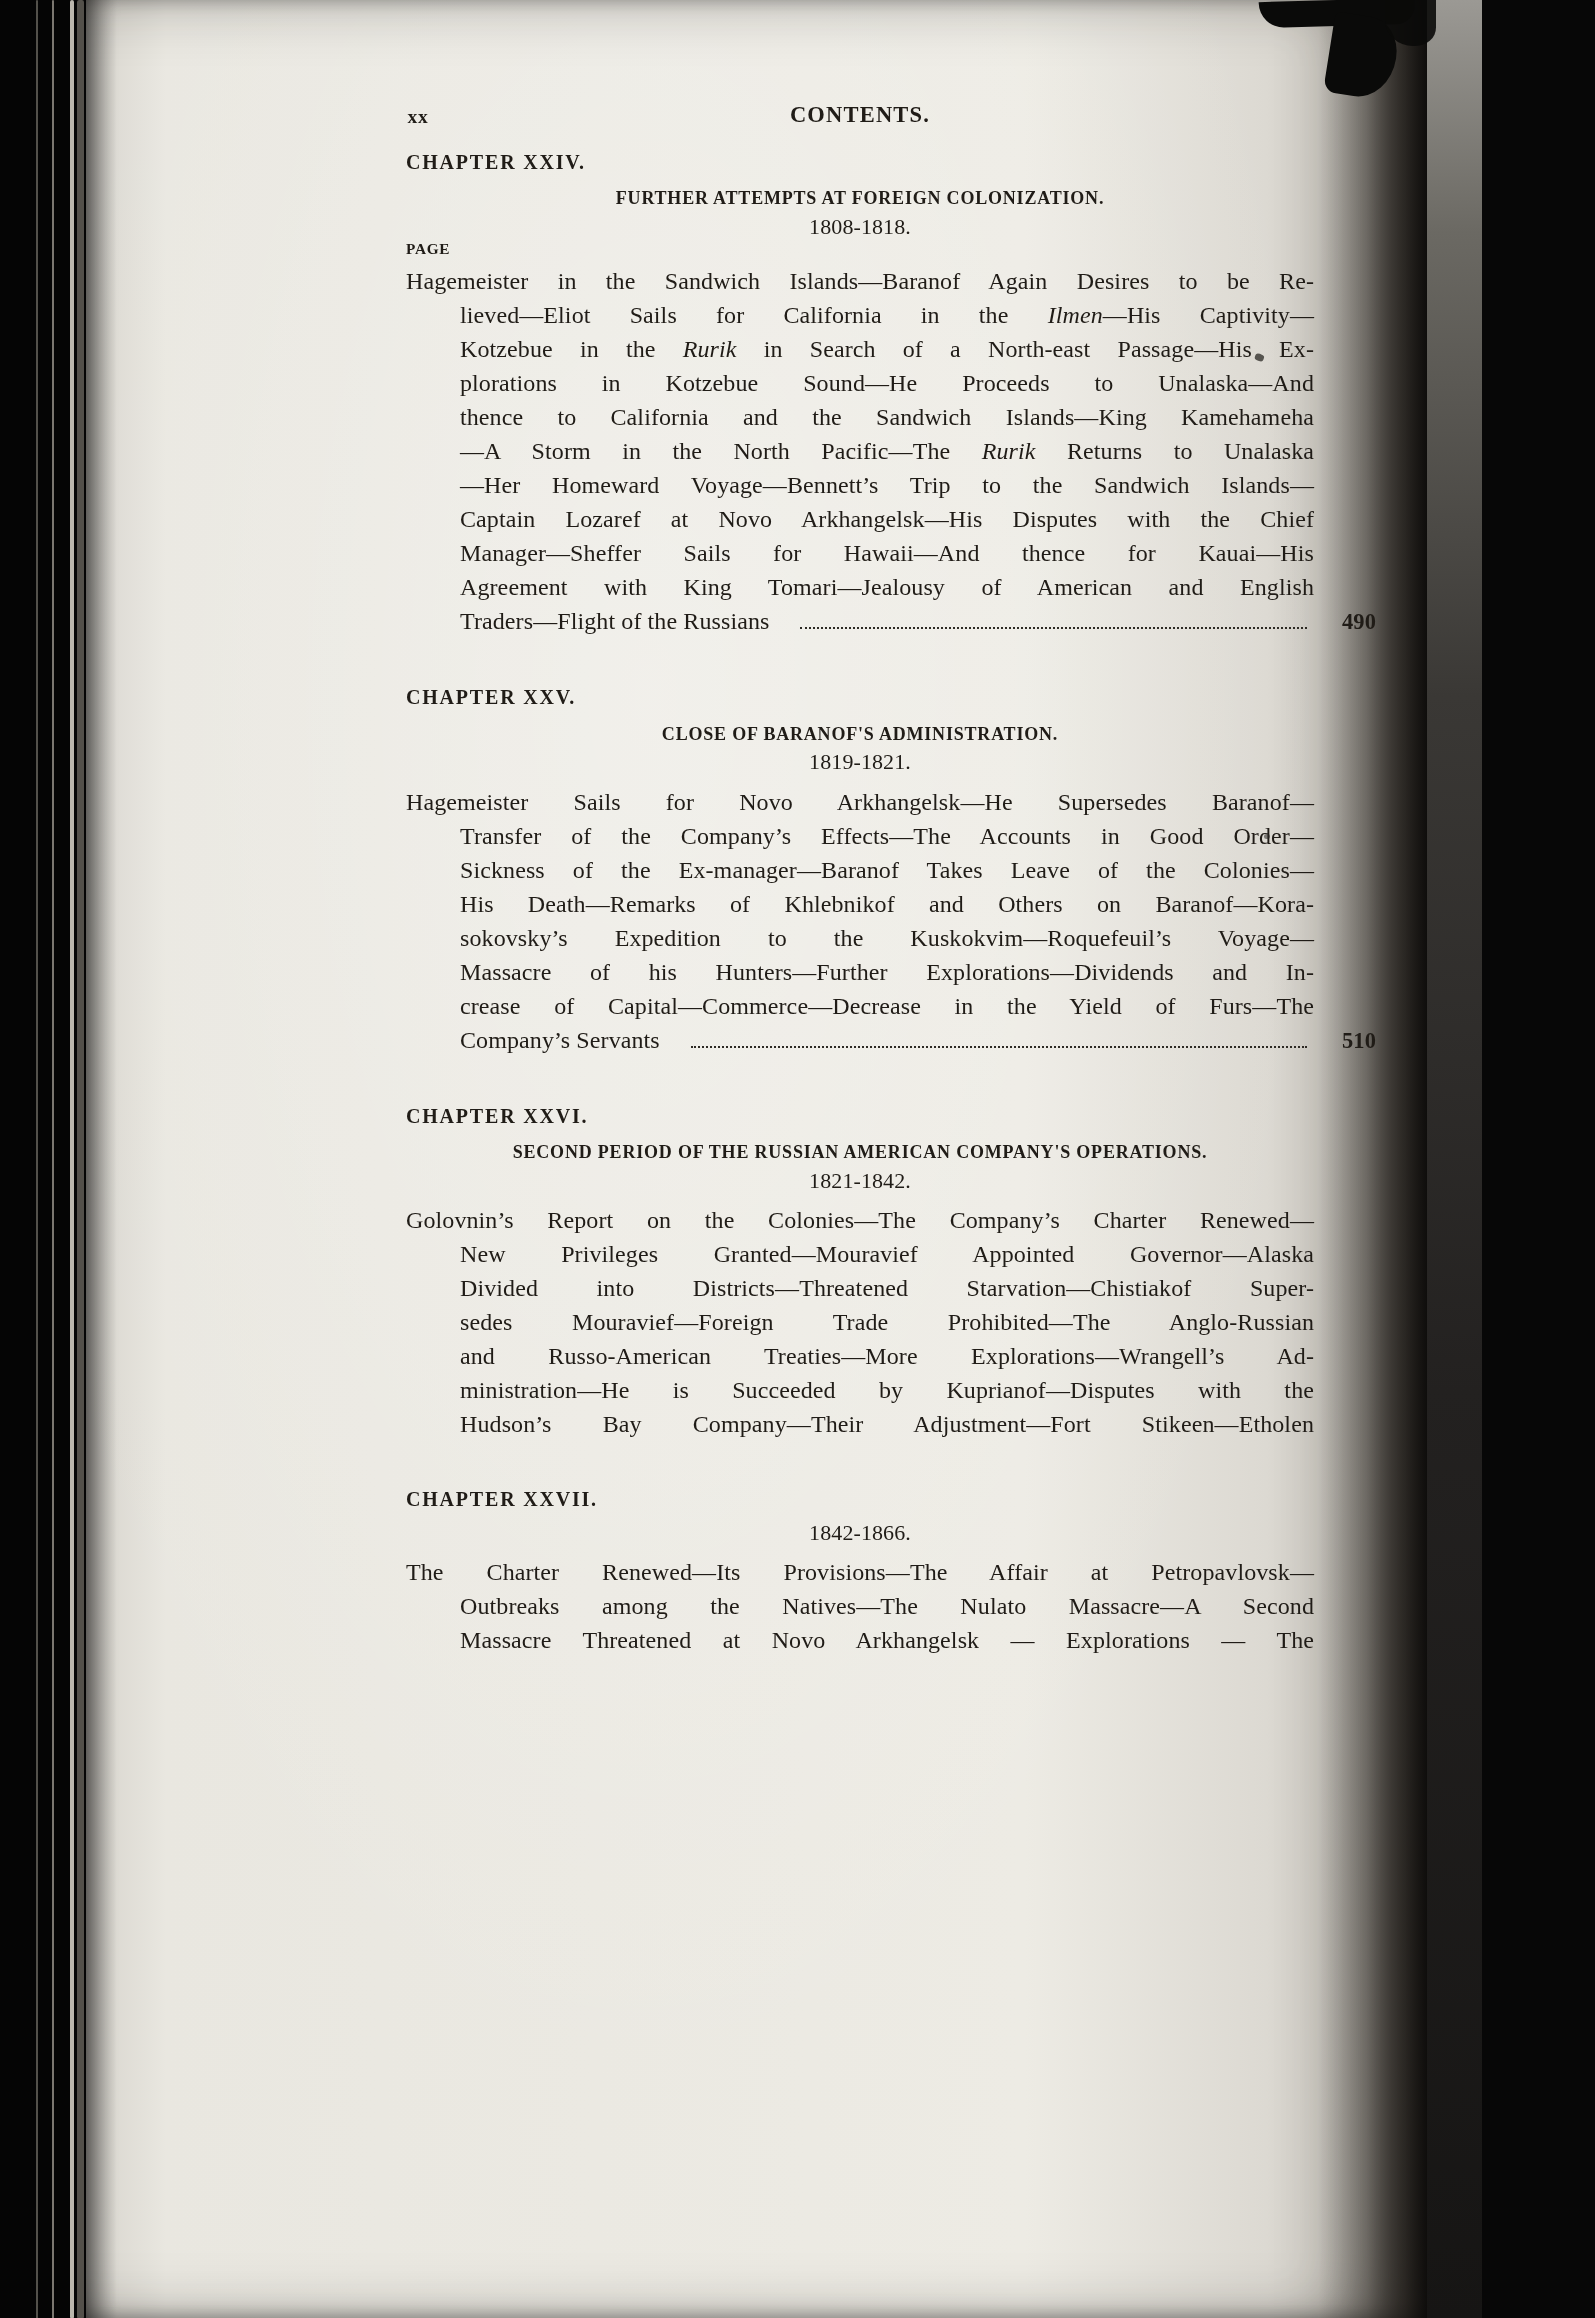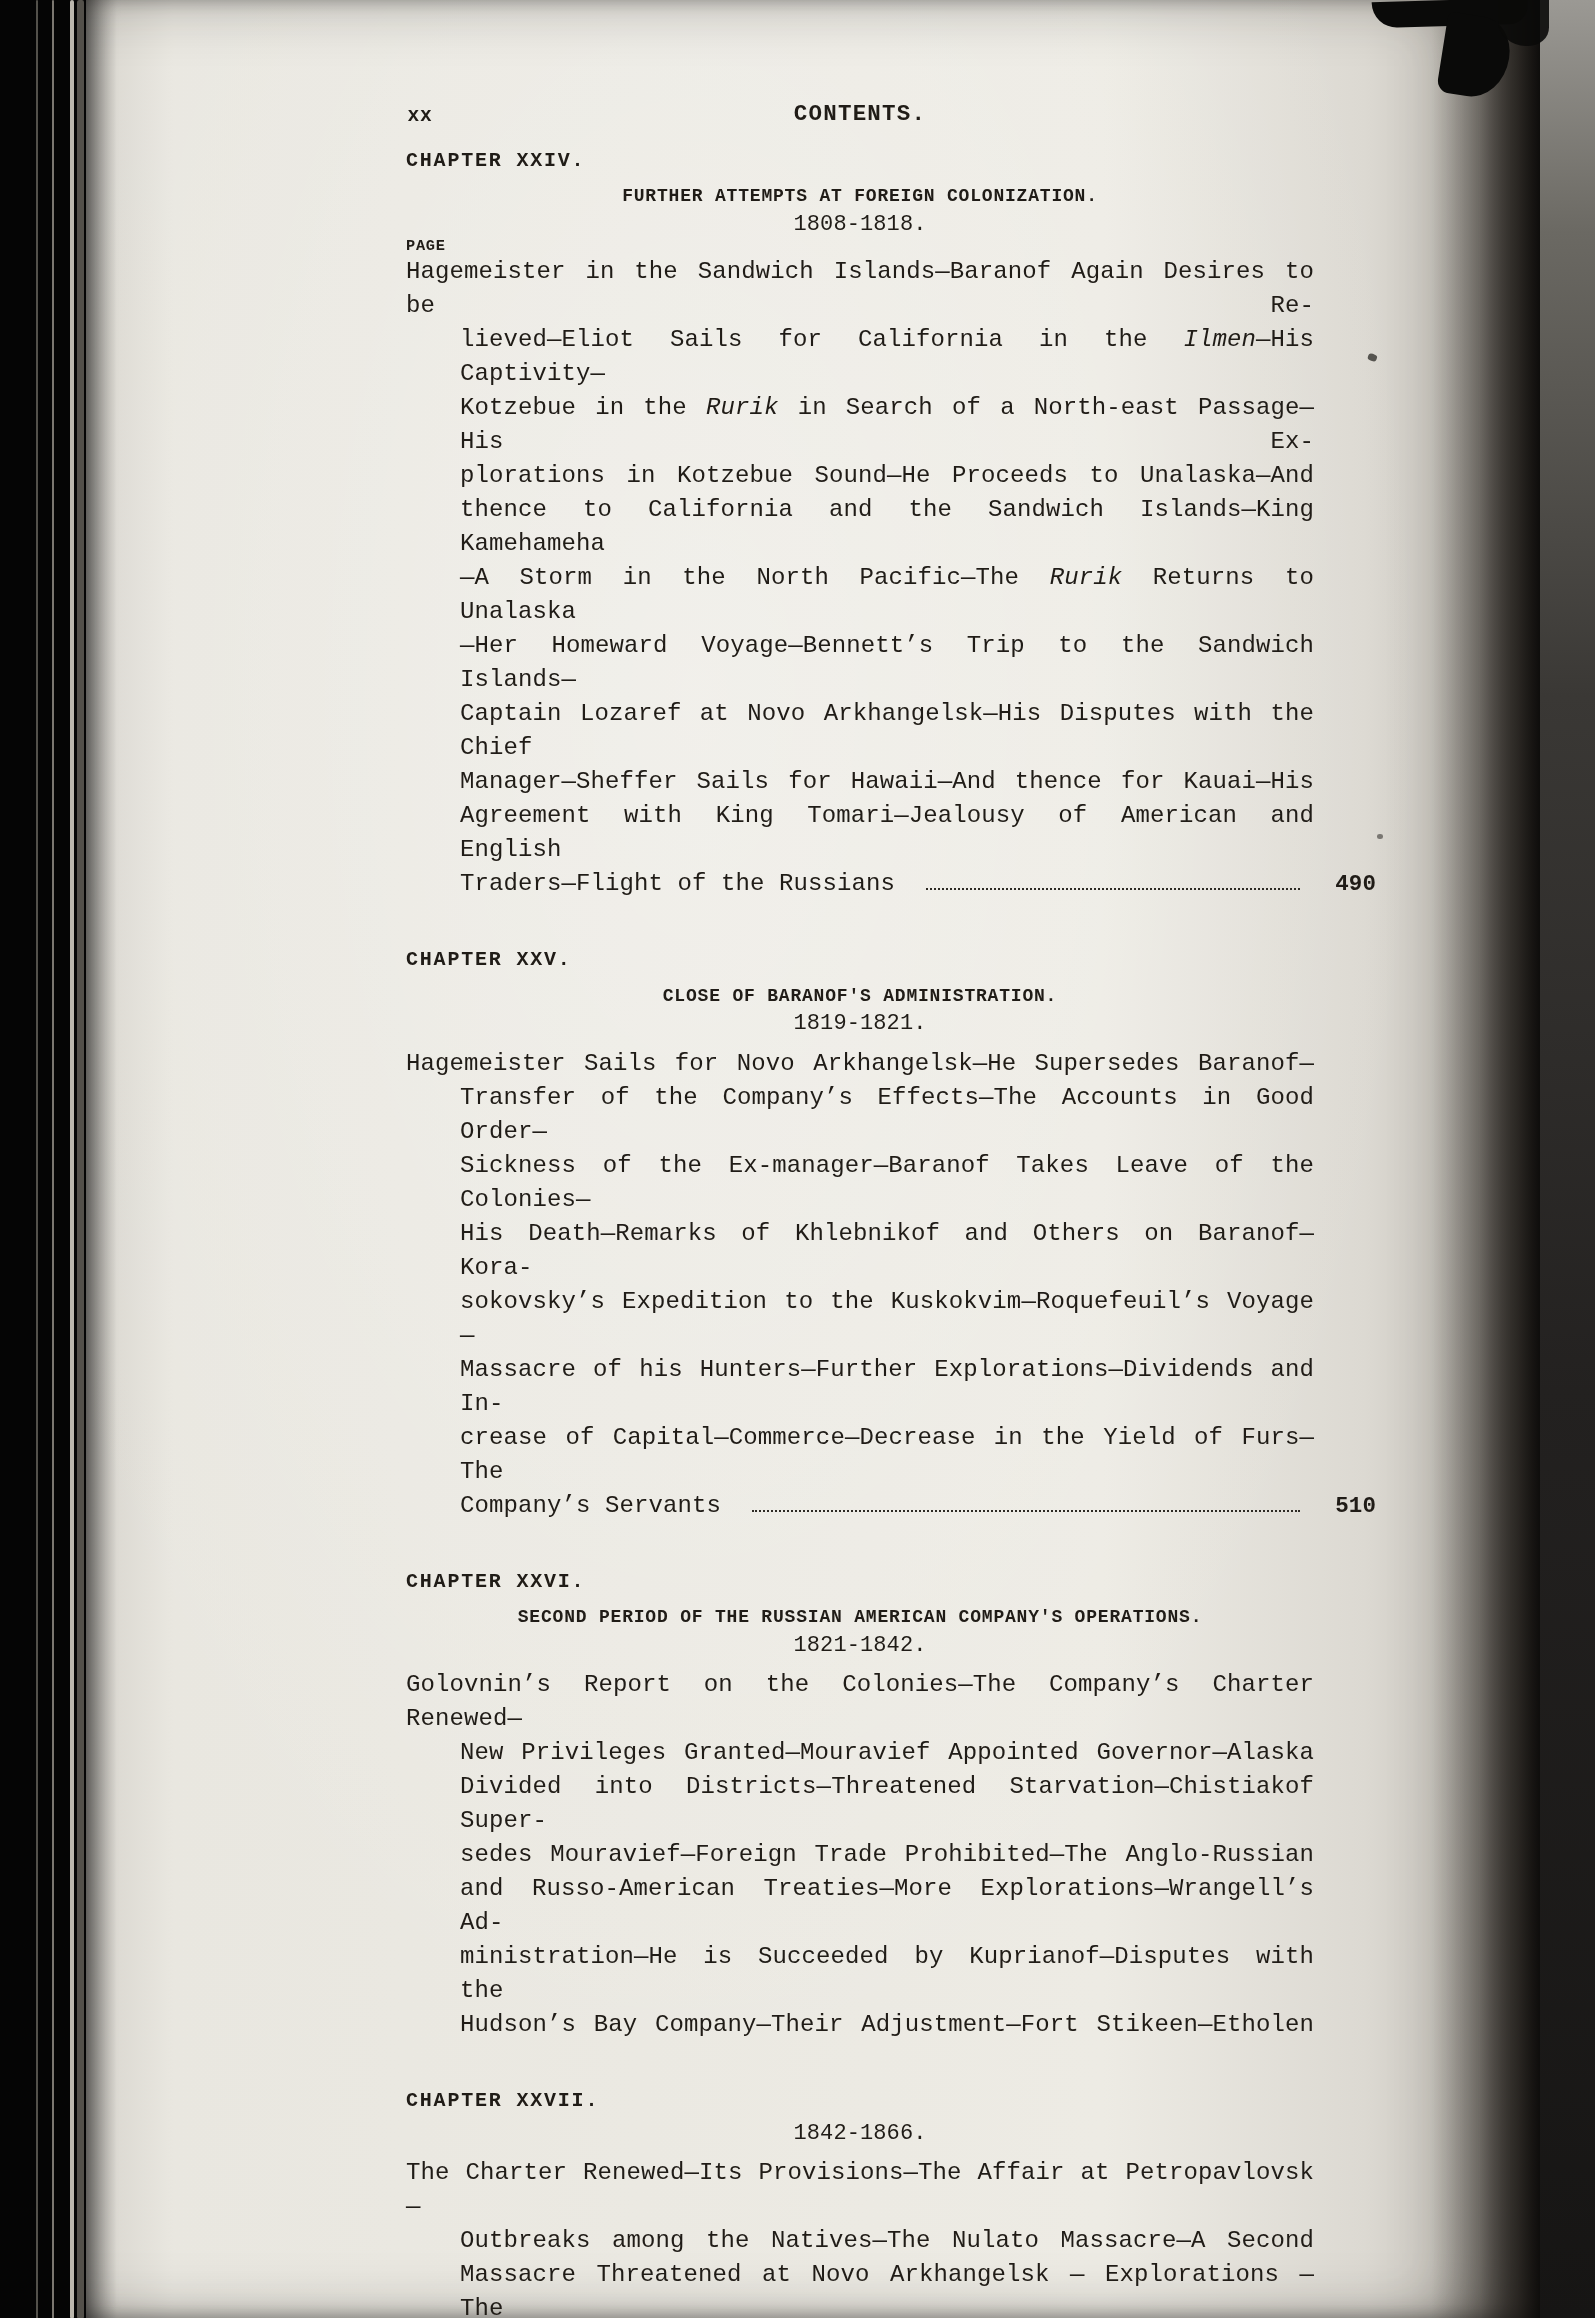--- a/index.html
+++ b/index.html
@@ -1,21 +1,21 @@
 <!DOCTYPE html>
 <html style="font-size:11.6px"><head>
 <meta charset="utf-8">
 <style>
   html,body{margin:0;padding:0;background:#070707;}
   .scan{
     position:relative;
-    width:1595px;height:2319px;
+    width:1482px;height:2319px;
     background:#14532d;
     overflow:hidden;
-    font-family:Liberation Mono, monospace;
+    font-family:Liberation Serif, serif;
   }
   
   .spine{position:absolute;left:0;top:0;bottom:0;width:86px;background:#050505;}
   .edge-line{position:absolute;top:0;bottom:0;border-radius:2.2px;}
   .edge-line.l1{left:36px;width:2.2px;background:rgba(210,204,190,.38);filter:blur(0.4px);}
   .edge-line.l2{left:52px;width:2.2px;background:rgba(220,214,200,.55);filter:blur(0.4px);}
   .edge-line.l3{left:70px;width:3.6px;background:rgba(232,228,215,.8);filter:blur(0.3px);}
   .edge-line.l4{left:77px;width:7.3px;background:rgba(180,174,160,.45);filter:blur(0.7px);}
   
   .right-strip{
@@ -72,21 +72,21 @@
     line-height:22px;margin-top:8.7px;padding-right:62px;
   }
   .chapter-years{
     text-align:center;font-size:22px;line-height:25px;margin-top:4.4px;padding-right:62px;
   }
   .page-col-label{
     text-align:left;font-size:15.3px;font-weight:700;letter-spacing:0.7px;
     margin:1.5px 0 -10.2px;line-height:17.4px;
   }
   .chapter-body{margin-top:10.2px;font-size:24px;}
-  .chapter:first-child .chapter-body{margin-top:10px;}
+  .chapter:first-child .chapter-body{margin-top:17px;}
   .line{
     line-height:34px;padding-right:62px;
     text-align:justify;text-align-last:justify;
     white-space:normal;
   }
   .line.cont{padding-left:54px;}
   .final-line{display:flex;align-items:baseline;padding-left:54px;line-height:34px;gap:28px;}
   .final-text{white-space:nowrap;}
   .leader{flex:1 1 auto;border-bottom:2.2px dotted #2d2a24;margin:0 7.3px 0 2.9px;min-width:22px;}
   .page-ref{font-weight:700;font-size:22.5px;white-space:nowrap;}

